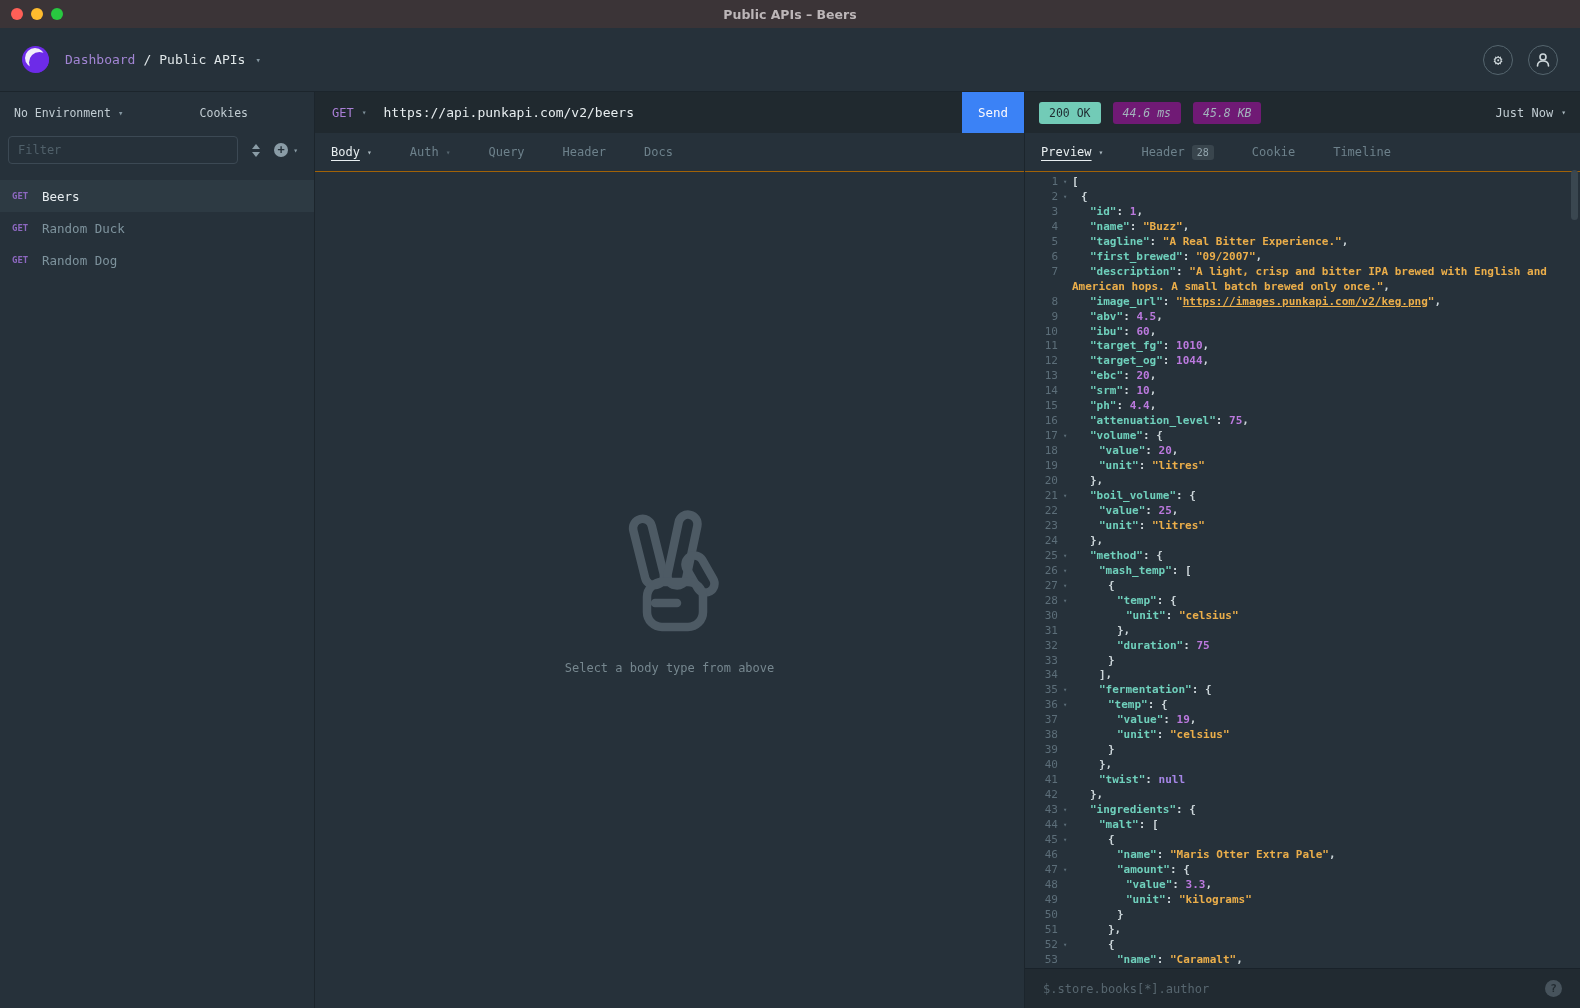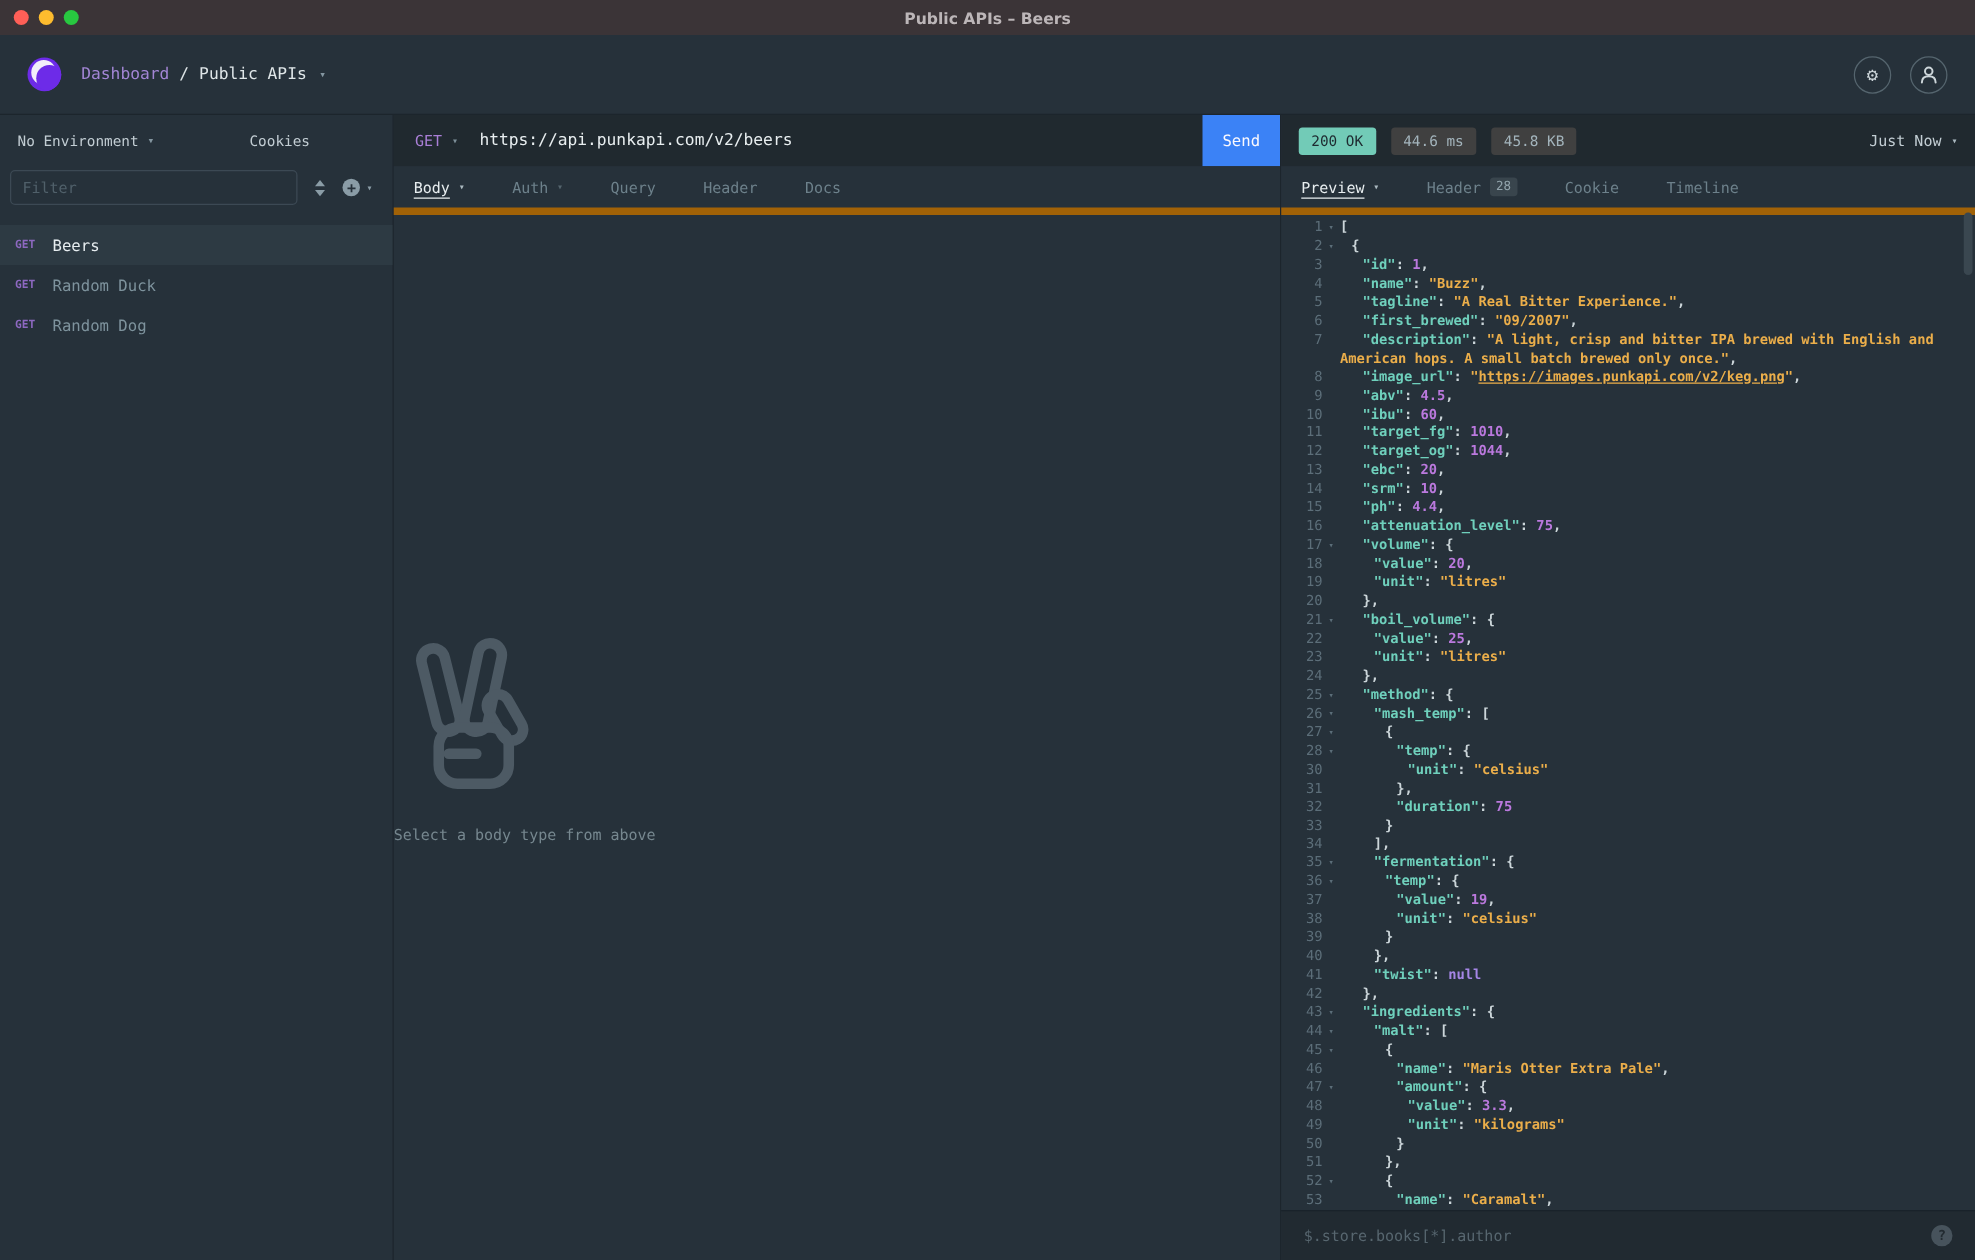--- a/index.html
+++ b/index.html
@@ -54,36 +54,36 @@
 
   
   .request-panel { width:710px; flex-shrink:0; display:flex; flex-direction:column; border-right:1px solid #1c252c; }
   .url-row { height:41px; background:#20292f; display:flex; align-items:stretch; }
   .method-select { display:flex; align-items:center; gap:8px; padding:0 14px 0 17px; cursor:pointer; }
   .method-label { color:#a97fd6; font-size:12px; }
   .method-caret { color:#7d8f99; font-size:8px; }
   .url-value { flex:1; display:flex; align-items:center; color:#e8eef0; font-size:13px; padding-left:3px; }
   .send-btn { width:62px; background:#3b82f6; color:#fbf9fe; font-size:12.5px; border:none;
     display:flex; align-items:center; justify-content:center; cursor:pointer; font-family:inherit; }
-  .tabs-row { height:39px; display:flex; align-items:stretch; border-bottom:6px solid #a16207; background:#26313a; }
+  .tabs-row { height:39px; display:flex; align-items:stretch; border-bottom:1px solid #a16207; background:#26313a; }
   .tab { display:flex; align-items:center; gap:7px; padding:0 19px; font-size:12px; color:#6d818b; cursor:pointer; }
   .tab:first-child { padding-left:16px; }
   .tab.active { color:#e8eef0; }
   .tab.active .tab-label { text-decoration:underline; text-underline-offset:4px; }
   .tab-caret { font-size:8px; color:#55656e; }
   .tab.active .tab-caret { color:#aab8bf; }
   .badge-count { background:#39454d; color:#93a5ad; font-size:10px; padding:2px 5px; border-radius:3px; }
-  .req-body { flex:1; display:flex; flex-direction:column; align-items:flex-start; justify-content:center; gap:29px; }
+  .req-body { flex:1; display:flex; flex-direction:column; align-items:center; justify-content:center; gap:29px; }
   .empty-text { color:#76878f; font-size:12px; }
 
   
   .response-panel { flex:1; display:flex; flex-direction:column; position:relative; background:#26313a; }
   .meta-row { height:41px; background:#20292f; display:flex; align-items:center; padding:0 14px; gap:12px; flex-shrink:0; }
   .status-badge { background:#72cbb7; color:#1e2a30; font-size:11.5px; padding:4px 10px; border-radius:3px; }
-  .meta-badge { background:#404040; color:#a3b4bc; font-size:11.5px; padding:4px 10px; border-radius:3px; }
+  .meta-badge { background:#701a75; color:#a3b4bc; font-size:11.5px; padding:4px 10px; border-radius:3px;font-style:italic; }
   .meta-time { margin-left:auto; color:#c2cdd3; font-size:12px; display:flex; align-items:center; gap:8px; cursor:pointer; }
   .meta-time .tab-caret { color:#aab8bf; }
 
   
   .code-area { flex:1; overflow:hidden; padding-top:3px; }
   .code-line { display:flex; line-height:14.95px; font-size:11px; }
   .ln { width:33px; flex-shrink:0; text-align:right; color:#5c6e79; }
   .fold { width:14px; flex-shrink:0; text-align:center; color:#5c6e79; font-size:7px; cursor:pointer; }
   .ct { flex:1; display:block; white-space:pre-wrap; word-break:normal; overflow-wrap:break-word;
     font-weight:bold; padding-right:16px; }

